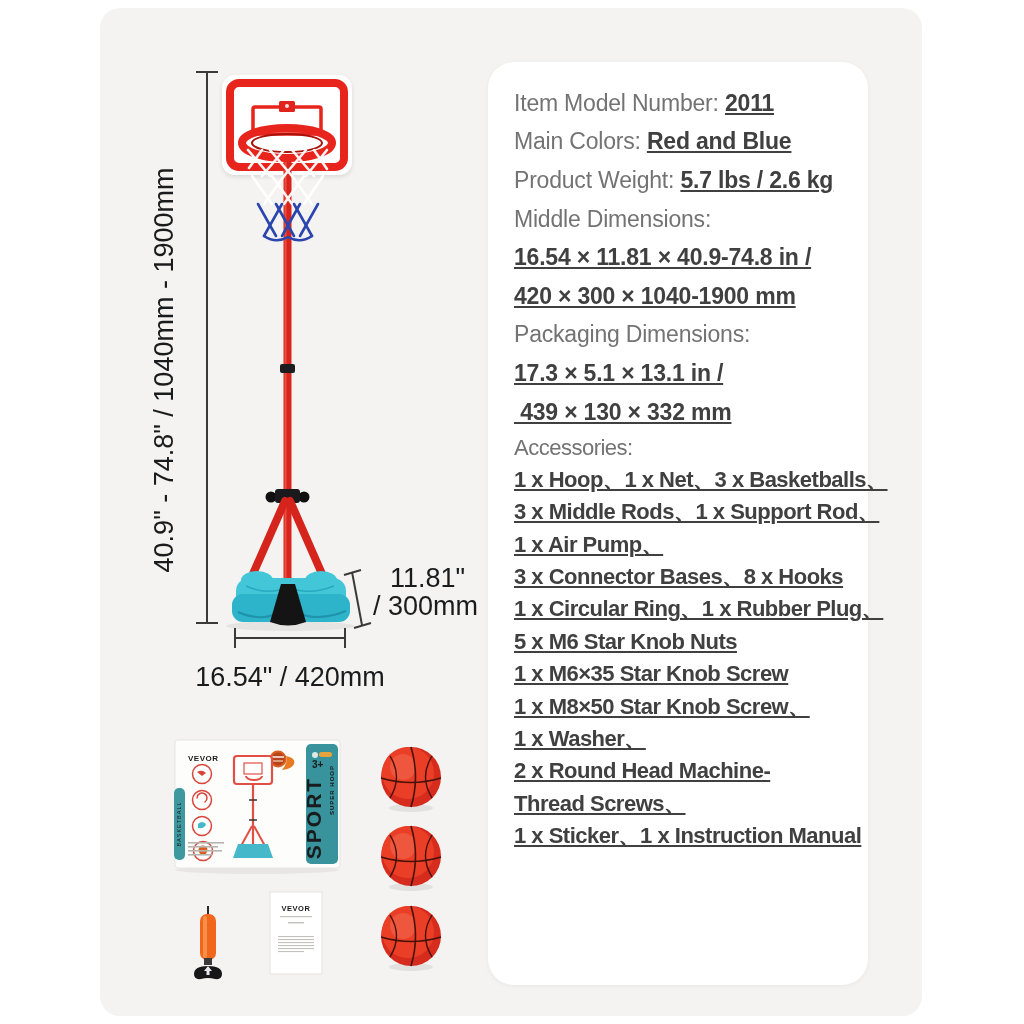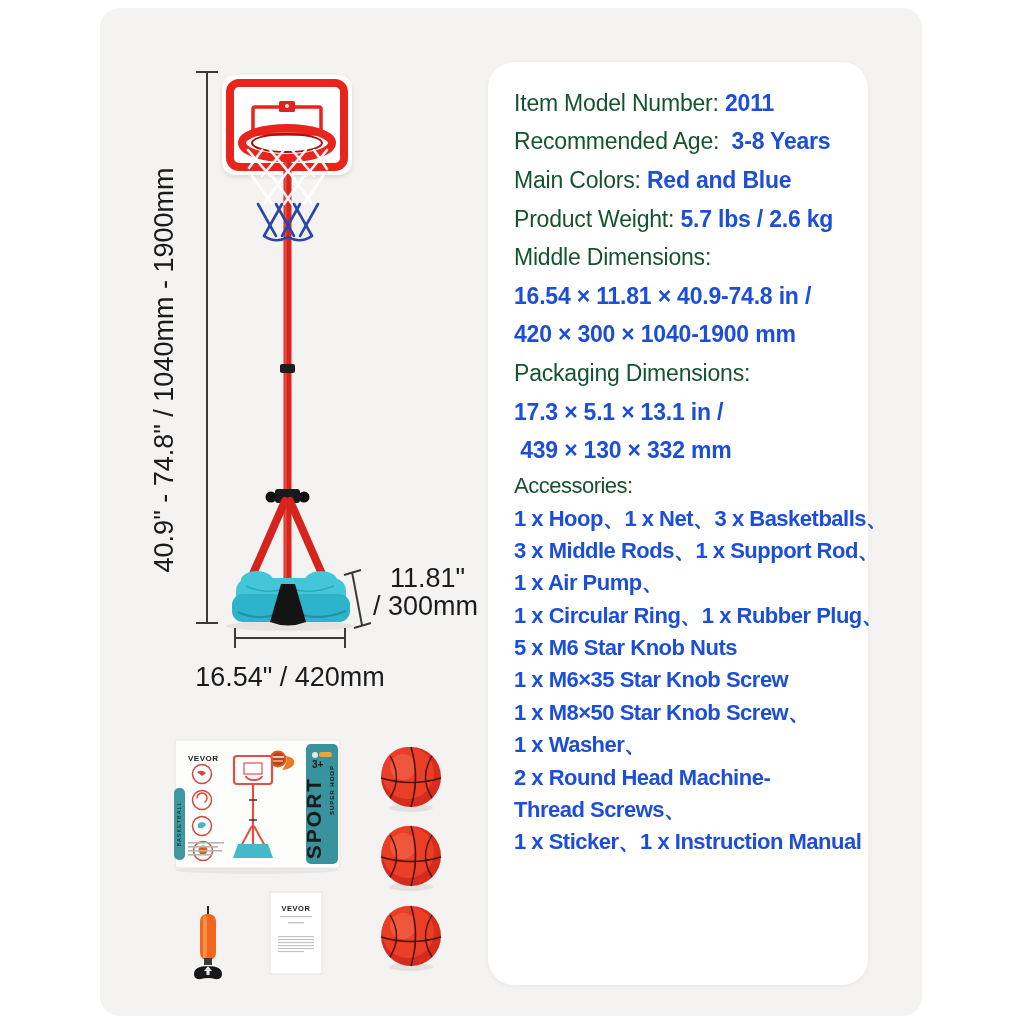--- a/index.html
+++ b/index.html
@@ -6,22 +6,22 @@
     font-family:"Liberation Sans",sans-serif;}
   .stage{position:relative;width:1024px;height:1024px;background:#fff;}
   .panel{position:absolute;left:100px;top:8px;width:822px;height:1008px;background:#f4f3f1;border-radius:20px;}
   .diagram-svg{position:absolute;left:100px;top:8px;width:822px;height:1008px;}
   .card{position:absolute;left:488px;top:62px;width:380px;height:923px;background:#ffffff;
     border-radius:26px;box-shadow:0 1px 5px rgba(0,0,0,.05);box-sizing:border-box;
     padding:22px 6px 0 26px;}
   .line{display:flex;align-items:center;white-space:pre;}
   .sec-a .line{height:38.6px;font-size:23px;letter-spacing:-0.2px;}
   .sec-b .line{height:32.4px;font-size:22px;letter-spacing:-0.5px;}
-  .k{color:#14532d;font-weight:400;}
-  .v{color:#1d4ed8;font-weight:700;}
+  .k{color:#737373;font-weight:400;}
+  .v{color:#404040;font-weight:700;text-decoration:underline;}
   svg text{font-family:"Liberation Sans",sans-serif;fill:#1a1b1d;}
 </style>
 </head>
 <body>
 
 <div class="stage">
 
   <div class="panel"></div>
 
   <svg class="diagram-svg" viewBox="0 0 822 1008">
@@ -209,35 +209,35 @@
     </g>
 
     <use href="#ball" x="311" y="769"></use>
     <use href="#ball" x="311" y="848"></use>
     <use href="#ball" x="311" y="928"></use>
   </svg>
 
   <div class="card">
     <div class="sec-a">
       <div class="line"><span class="k">Item Model Number: </span><span class="v">2011</span></div>
-      <div class="line"><span class="k">Recommended Age:  </span><span class="v">3-8 Years</span></div>
       <div class="line"><span class="k">Main Colors: </span><span class="v">Red and Blue</span></div>
       <div class="line"><span class="k">Product Weight: </span><span class="v">5.7 lbs / 2.6 kg</span></div>
       <div class="line"><span class="k">Middle Dimensions:</span><span class="v"></span></div>
       <div class="line"><span class="k"></span><span class="v">16.54 × 11.81 × 40.9-74.8 in /</span></div>
       <div class="line"><span class="k"></span><span class="v">420 × 300 × 1040-1900 mm</span></div>
       <div class="line"><span class="k">Packaging Dimensions:</span><span class="v"></span></div>
       <div class="line"><span class="k"></span><span class="v">17.3 × 5.1 × 13.1 in /</span></div>
       <div class="line"><span class="k"></span><span class="v"> 439 × 130 × 332 mm</span></div>
     </div>
     <div class="sec-b">
       <div class="line"><span class="k">Accessories:</span></div>
       <div class="line"><span class="k"></span><span class="v">1 x Hoop、1 x Net、3 x Basketballs、</span></div>
       <div class="line"><span class="k"></span><span class="v">3 x Middle Rods、1 x Support Rod、</span></div>
       <div class="line"><span class="k"></span><span class="v">1 x Air Pump、</span></div>
+      <div class="line"><span class="k"></span><span class="v">3 x Connector Bases、8 x Hooks</span></div>
       <div class="line"><span class="k"></span><span class="v">1 x Circular Ring、1 x Rubber Plug、</span></div>
       <div class="line"><span class="k"></span><span class="v">5 x M6 Star Knob Nuts</span></div>
       <div class="line"><span class="k"></span><span class="v">1 x M6×35 Star Knob Screw</span></div>
       <div class="line"><span class="k"></span><span class="v">1 x M8×50 Star Knob Screw、</span></div>
       <div class="line"><span class="k"></span><span class="v">1 x Washer、</span></div>
       <div class="line"><span class="k"></span><span class="v">2 x Round Head Machine-</span></div>
       <div class="line"><span class="k"></span><span class="v">Thread Screws、</span></div>
       <div class="line"><span class="k"></span><span class="v">1 x Sticker、1 x Instruction Manual</span></div>
     </div>
   </div>

